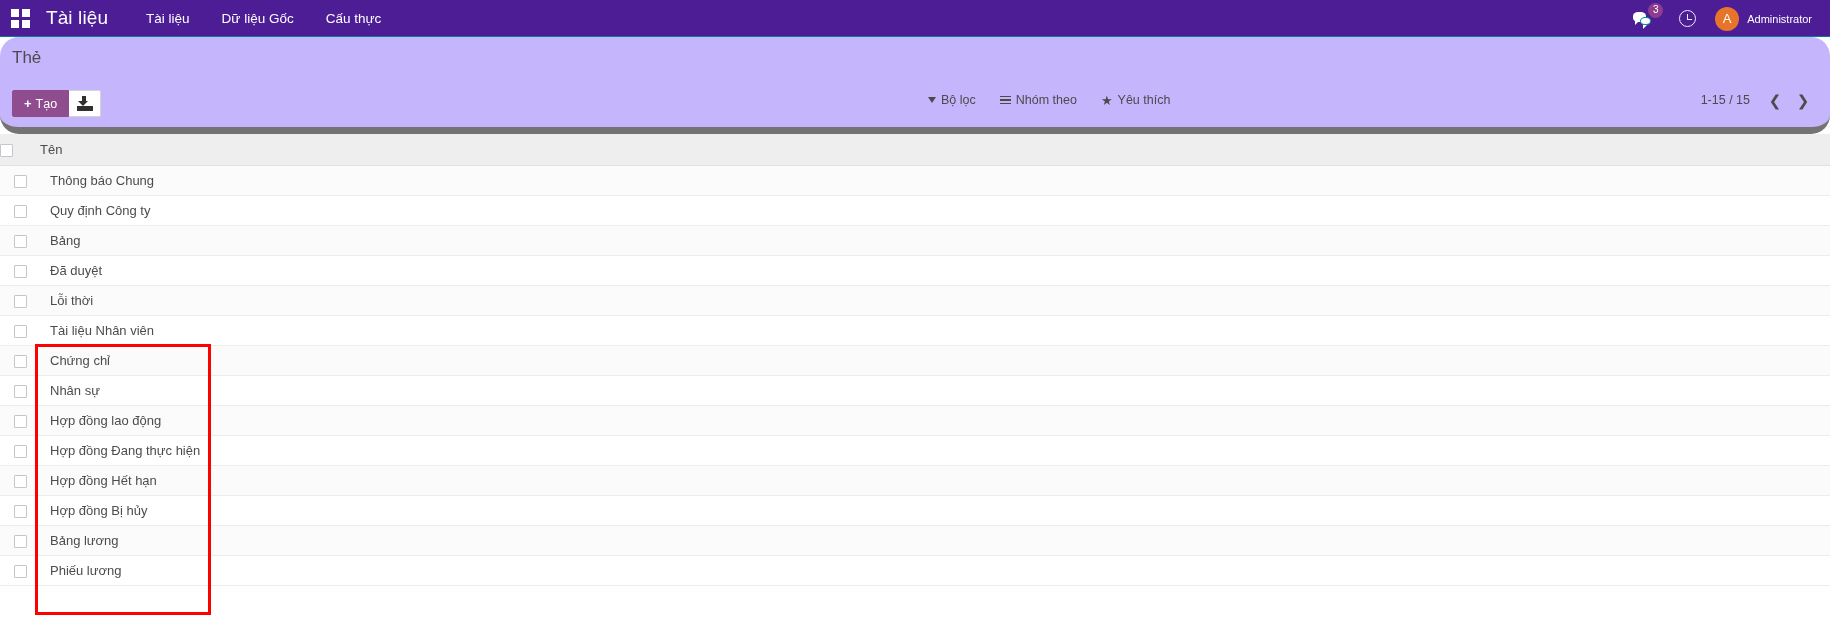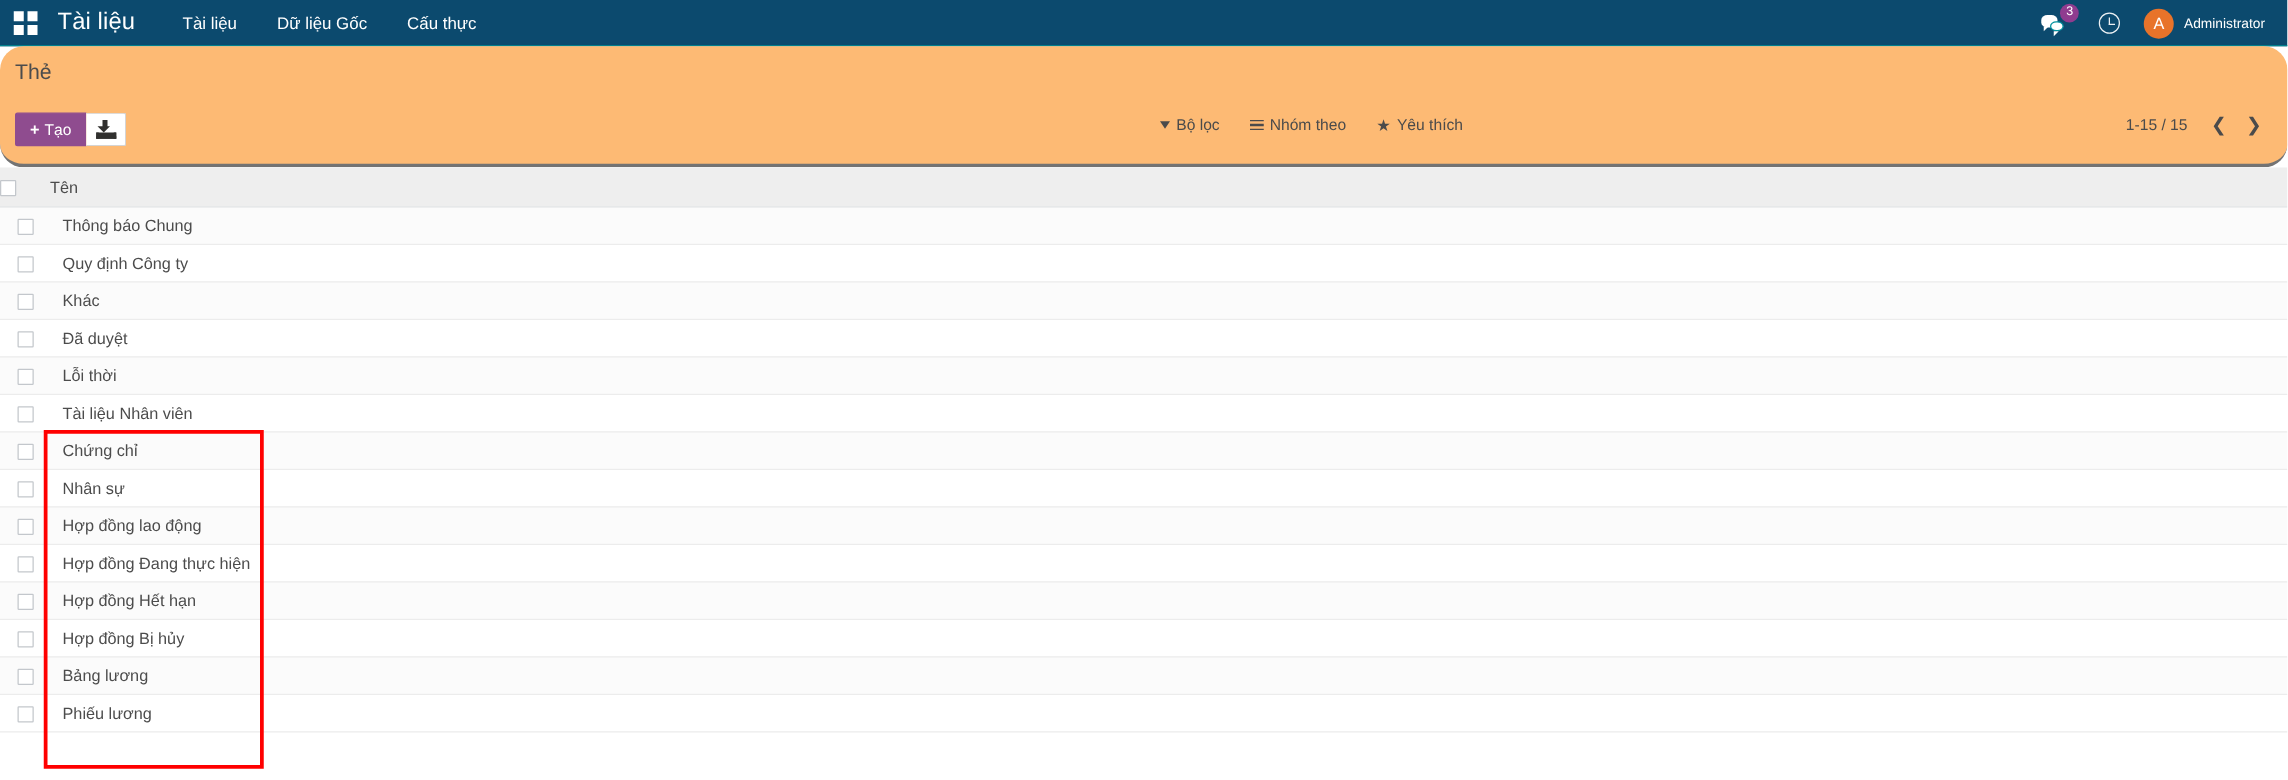--- a/index.html
+++ b/index.html
@@ -7,21 +7,21 @@
     margin: 0; padding: 0;
     width: 1830px; height: 624px;
     background: #ffffff;
     font-family: "Liberation Sans", sans-serif;
     overflow: hidden;
   }
 
   
   .navbar {
     height: 37px;
-    background: #0c4a6e;
+    background: #4c1d95;
     display: flex;
     align-items: center;
     color: #ffffff;
     position: relative;
     border-bottom: 1px solid #00808c;
   }
   .apps-menu-icon {
     width: 20px; height: 20px;
     margin-left: 10px; margin-right: 10px;
     display: grid;
@@ -127,22 +127,22 @@
     background: #e8732a;
     color: #ffffff;
     font-size: 13px;
     display: flex; align-items: center; justify-content: center;
     flex: 0 0 auto;
   }
   .user-name { font-size: 11px; white-space: nowrap; }
 
   
   .control-panel {
-    background: #fdba74;
-    border-bottom: 3px solid #737373;
+    background: #c4b5fd;
+    border-bottom: 7px solid #737373;
     padding: 0;
     position: relative;
     height: 97px;
     border-radius: 19px;
   }
   .cp-title {
     position: absolute;
     left: 12px; top: 11px;
     font-size: 17px;
     color: #4c4c4c;
@@ -446,21 +446,21 @@
         <tr>
           <td class="col-check"><span class="cb"></span></td>
           <td class="col-name">Thông báo Chung</td>
         </tr>
         <tr>
           <td class="col-check"><span class="cb"></span></td>
           <td class="col-name">Quy định Công ty</td>
         </tr>
         <tr>
           <td class="col-check"><span class="cb"></span></td>
-          <td class="col-name">Khác</td>
+          <td class="col-name">Bảng</td>
         </tr>
         <tr>
           <td class="col-check"><span class="cb"></span></td>
           <td class="col-name">Đã duyệt</td>
         </tr>
         <tr>
           <td class="col-check"><span class="cb"></span></td>
           <td class="col-name">Lỗi thời</td>
         </tr>
         <tr>

